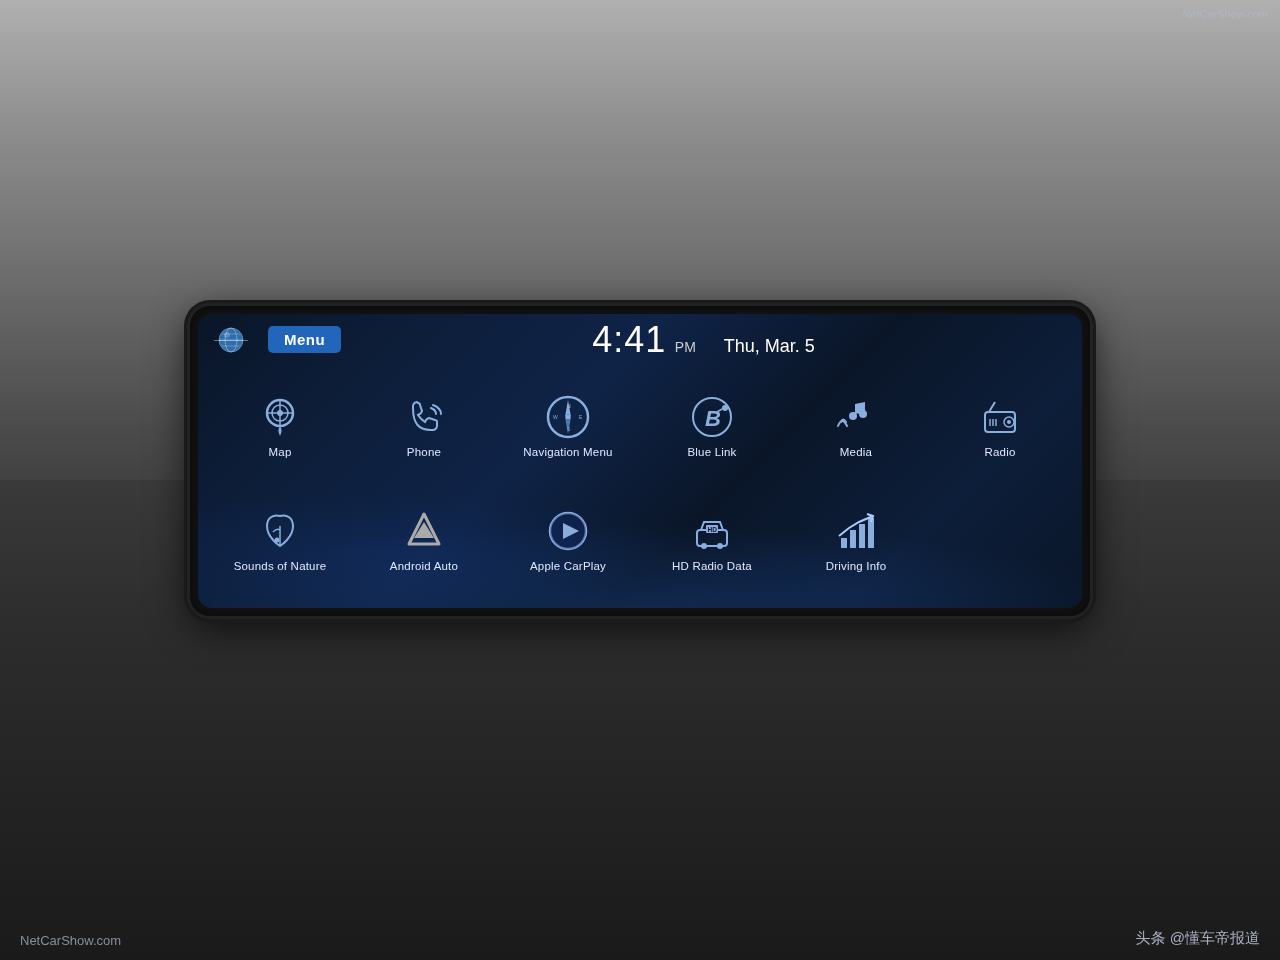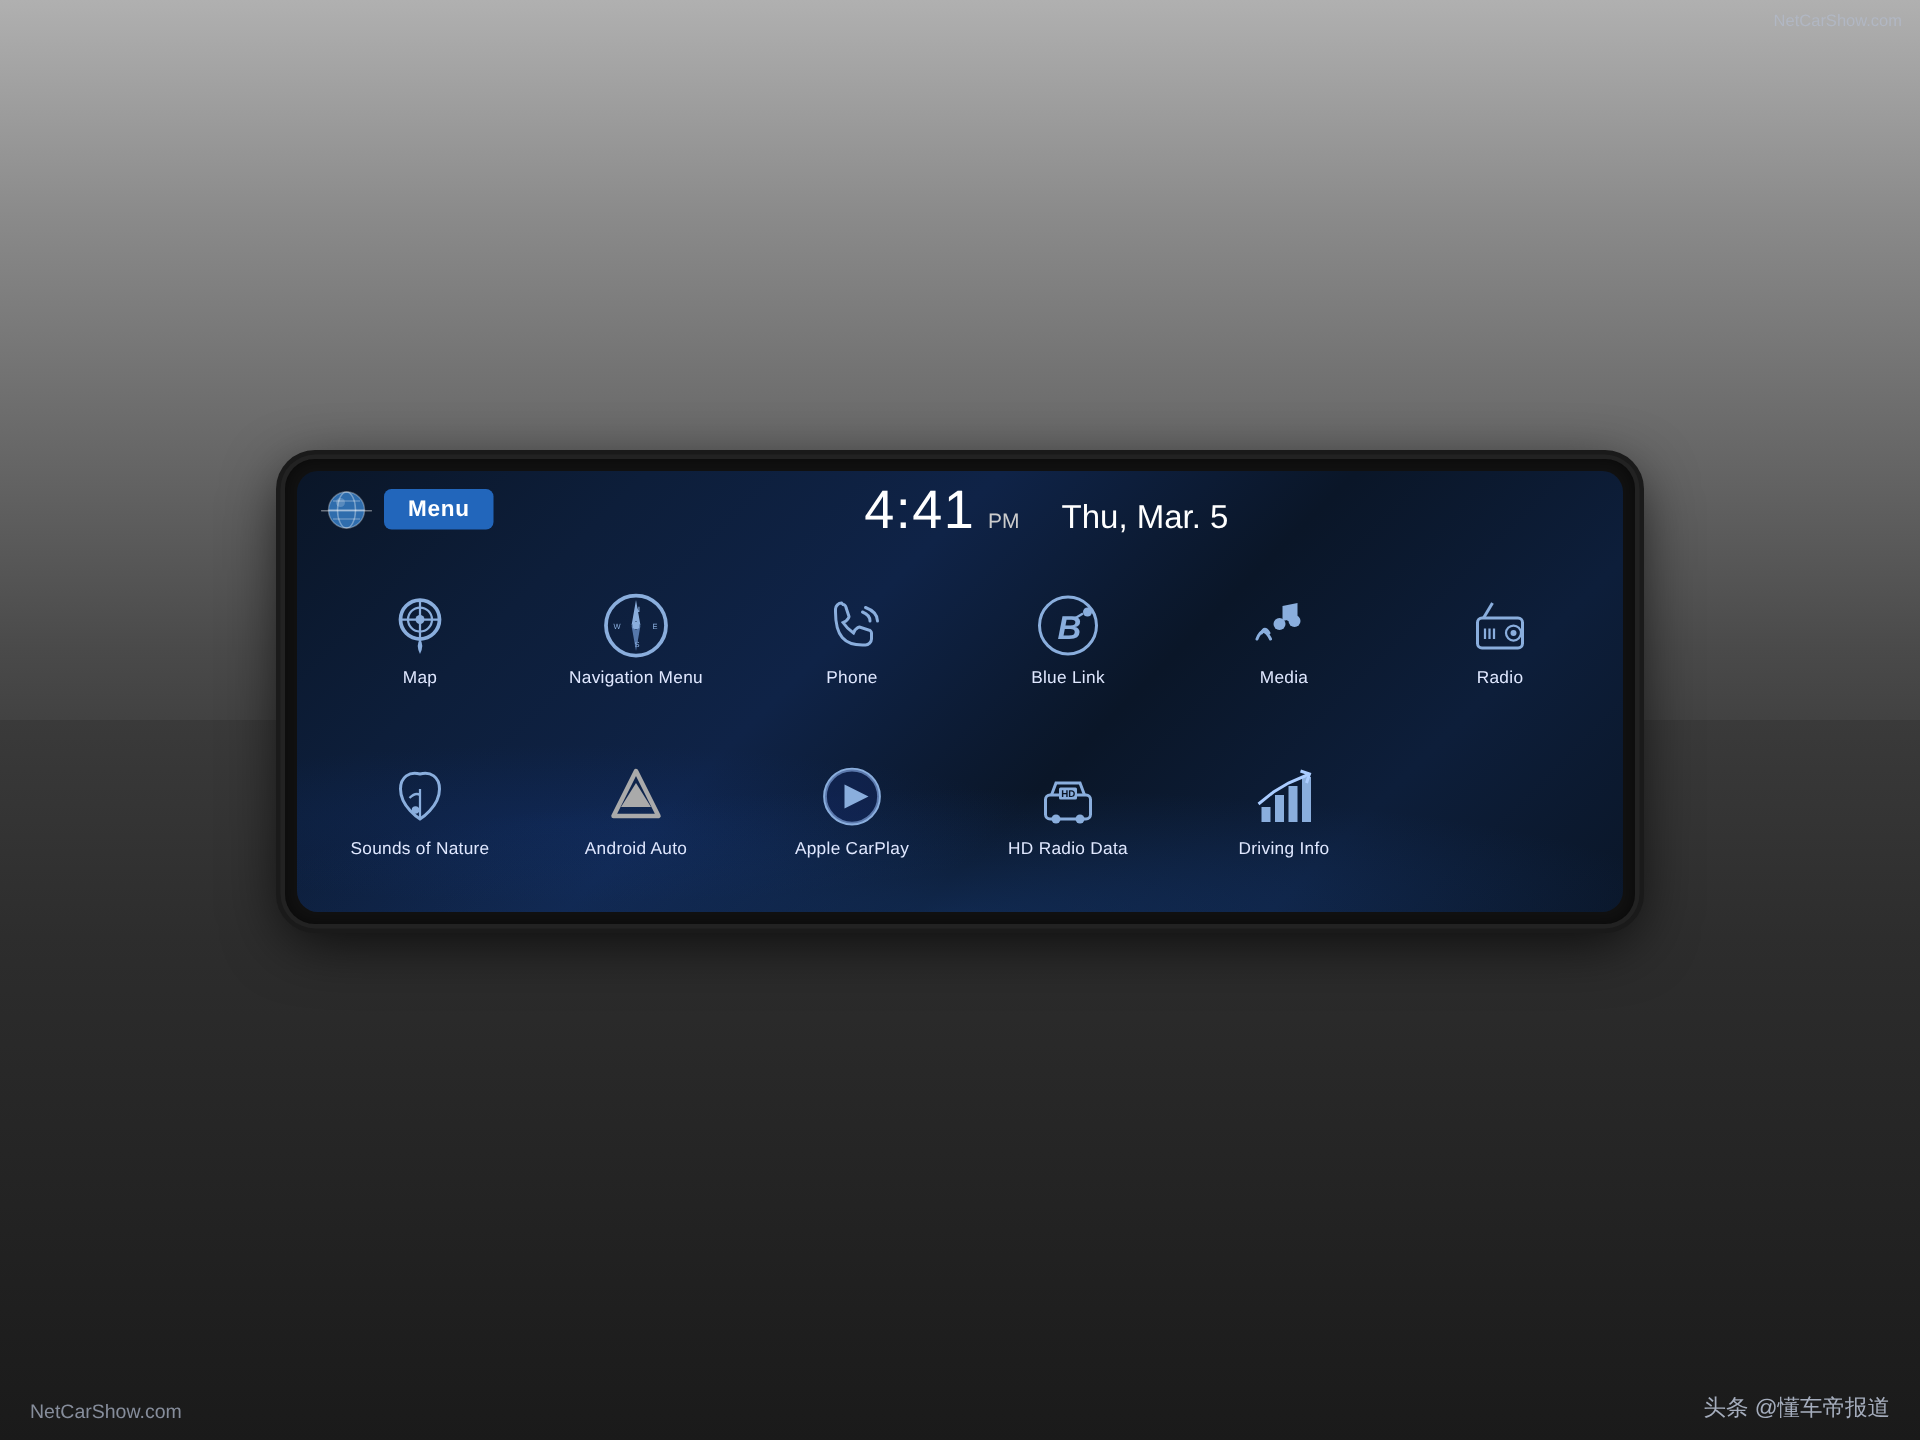--- a/index.html
+++ b/index.html
@@ -101,21 +101,21 @@
       align-items: center;
       padding: 8px 16px;
       height: 52px;
       position: relative;
       z-index: 2;
     }
 
     .menu-btn-area {
       display: flex;
       align-items: center;
-      gap: 8px;
+      gap: 20px;
     }
 
     .globe-icon {
       width: 34px;
       height: 34px;
       border-radius: 50%;
       background: radial-gradient(circle at 35% 35%, #5599cc, #2266aa, #1144888);
       display: flex;
       align-items: center;
       justify-content: center;
@@ -257,21 +257,21 @@
           </svg>
         </div>
         <button class="menu-label-btn">Menu</button>
       </div>
 
       <div class="time-area">
         <span>
           <span style="font-size:36px;font-weight:300;color:#fff;letter-spacing:1px;">4:41</span>
           <span style="font-size:14px;color:#ccc;margin-left:4px;">PM</span>
         </span>
-        <span style="font-size:22px;color:#fff;font-weight:300;margin-left:16px;">Thu, Mar. 5</span>
+        <span style="font-size:18px;color:#fff;font-weight:300;margin-left:16px;">Thu, Mar. 5</span>
       </div>
     </div>
 
     <div class="icons-grid">
 
       <div class="app-icon">
         <div class="icon-img">
           <svg width="46" height="46" viewBox="0 0 46 46">
             <circle cx="23" cy="19" r="13" fill="none" stroke="#8aaedd" stroke-width="2.5"></circle>
             <circle cx="23" cy="19" r="8" fill="none" stroke="#8aaedd" stroke-width="1.5"></circle>
@@ -280,52 +280,52 @@
             <path d="M23 32 Q26 36 23 42 Q20 36 23 32Z" fill="#8aaedd"></path>
             <circle cx="23" cy="19" r="3" fill="#8aaedd"></circle>
           </svg>
         </div>
         <span class="icon-label">Map</span>
       </div>
 
       <div class="app-icon">
         <div class="icon-img">
           <svg width="46" height="46" viewBox="0 0 46 46">
+
+            <path d="M16 8 C14 8 12 10 12 12 L12 14 C12 30 18 36 30 36 L32 36 C34 36 36 34 36 32 L36 28 C36 27 35 26 34 26 L28 24 C27 24 26 25 25 26 L24 28 C21 26 19 24 17 21 L19 20 C20 19 21 18 21 17 L19 11 C19 10 18 9 17 9 L16 8Z" fill="none" stroke="#8aaedd" stroke-width="2"></path>
+
+            <path d="M30 14 Q35 16 35 20" fill="none" stroke="#8aaedd" stroke-width="2" stroke-linecap="round"></path>
+            <path d="M32 11 Q40 14 40 20" fill="none" stroke="#8aaedd" stroke-width="2" stroke-linecap="round"></path>
+          </svg>
+        </div>
+        <span class="icon-label">Phone</span>
+      </div>
+
+      <div class="app-icon">
+        <div class="icon-img">
+          <svg width="46" height="46" viewBox="0 0 46 46">
             <circle cx="23" cy="23" r="20" fill="none" stroke="#8aaedd" stroke-width="2.5"></circle>
 
             <polygon points="23,6 26,23 23,20 20,23" fill="#8aaedd"></polygon>
             <polygon points="23,40 26,23 23,26 20,23" fill="#5577aa"></polygon>
 
             <text x="22" y="14" fill="#8aaedd" font-size="5" font-weight="bold">N</text>
             <text x="22" y="37" fill="#8aaedd" font-size="5">S</text>
             <text x="8" y="25" fill="#8aaedd" font-size="5">W</text>
             <text x="34" y="25" fill="#8aaedd" font-size="5">E</text>
             <circle cx="23" cy="23" r="2.5" fill="#8aaedd"></circle>
           </svg>
         </div>
         <span class="icon-label">Navigation Menu</span>
       </div>
 
       <div class="app-icon">
         <div class="icon-img">
           <svg width="46" height="46" viewBox="0 0 46 46">
 
-            <path d="M16 8 C14 8 12 10 12 12 L12 14 C12 30 18 36 30 36 L32 36 C34 36 36 34 36 32 L36 28 C36 27 35 26 34 26 L28 24 C27 24 26 25 25 26 L24 28 C21 26 19 24 17 21 L19 20 C20 19 21 18 21 17 L19 11 C19 10 18 9 17 9 L16 8Z" fill="none" stroke="#8aaedd" stroke-width="2"></path>
-
-            <path d="M30 14 Q35 16 35 20" fill="none" stroke="#8aaedd" stroke-width="2" stroke-linecap="round"></path>
-            <path d="M32 11 Q40 14 40 20" fill="none" stroke="#8aaedd" stroke-width="2" stroke-linecap="round"></path>
-          </svg>
-        </div>
-        <span class="icon-label">Phone</span>
-      </div>
-
-      <div class="app-icon">
-        <div class="icon-img">
-          <svg width="46" height="46" viewBox="0 0 46 46">
-
             <circle cx="23" cy="23" r="19" fill="none" stroke="#8aaedd" stroke-width="2"></circle>
 
             <text x="16" y="32" fill="#8aaedd" font-size="22" font-weight="bold" font-style="italic">B</text>
 
             <circle cx="36" cy="14" r="3" fill="#8aaedd"></circle>
             <line x1="33" y1="15" x2="28" y2="18" stroke="#8aaedd" stroke-width="1.5"></line>
           </svg>
         </div>
         <span class="icon-label">Blue Link</span>
       </div>

